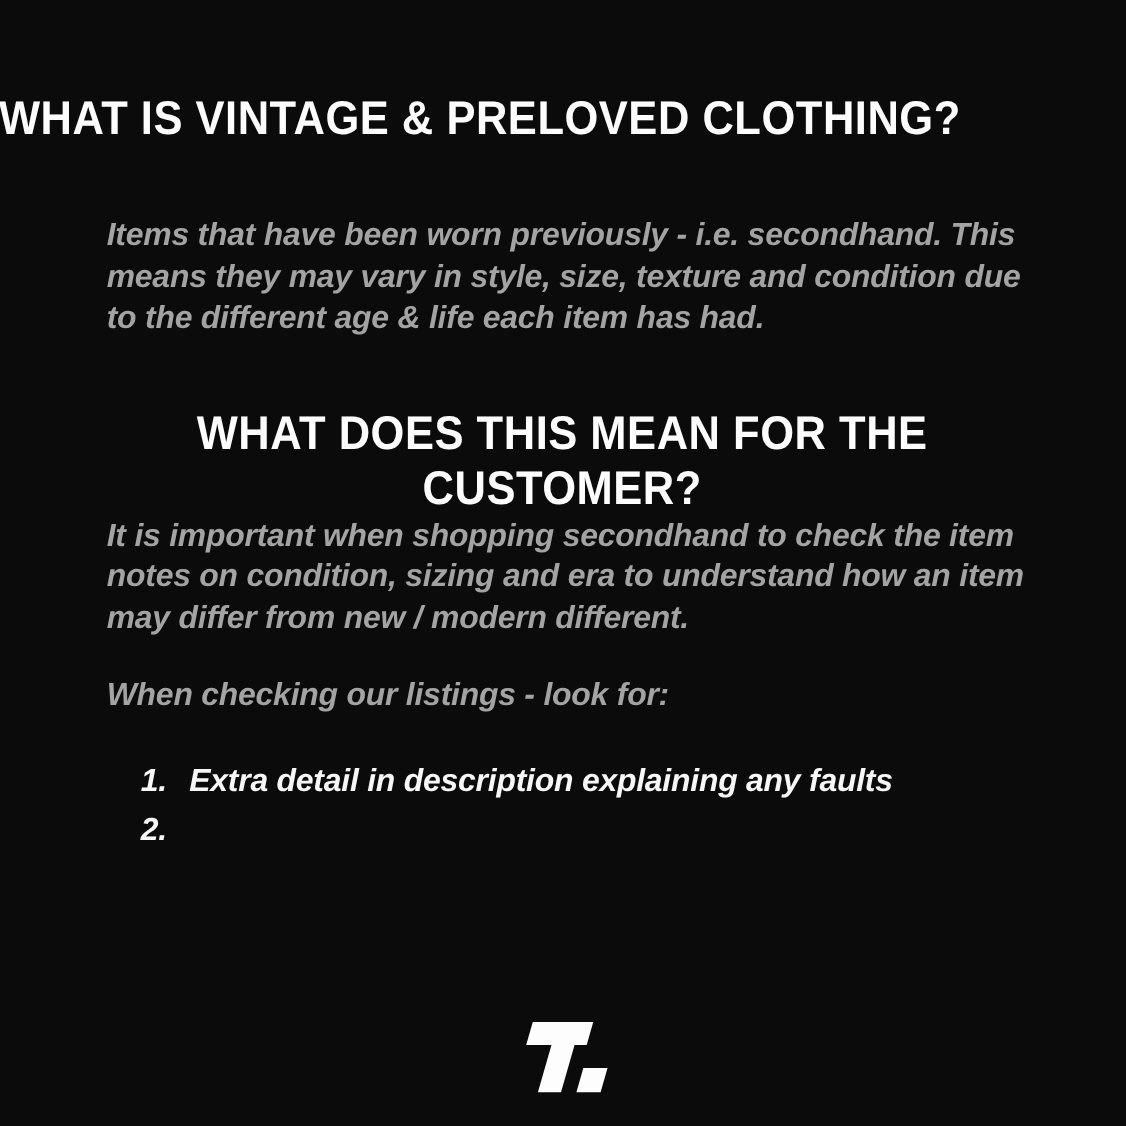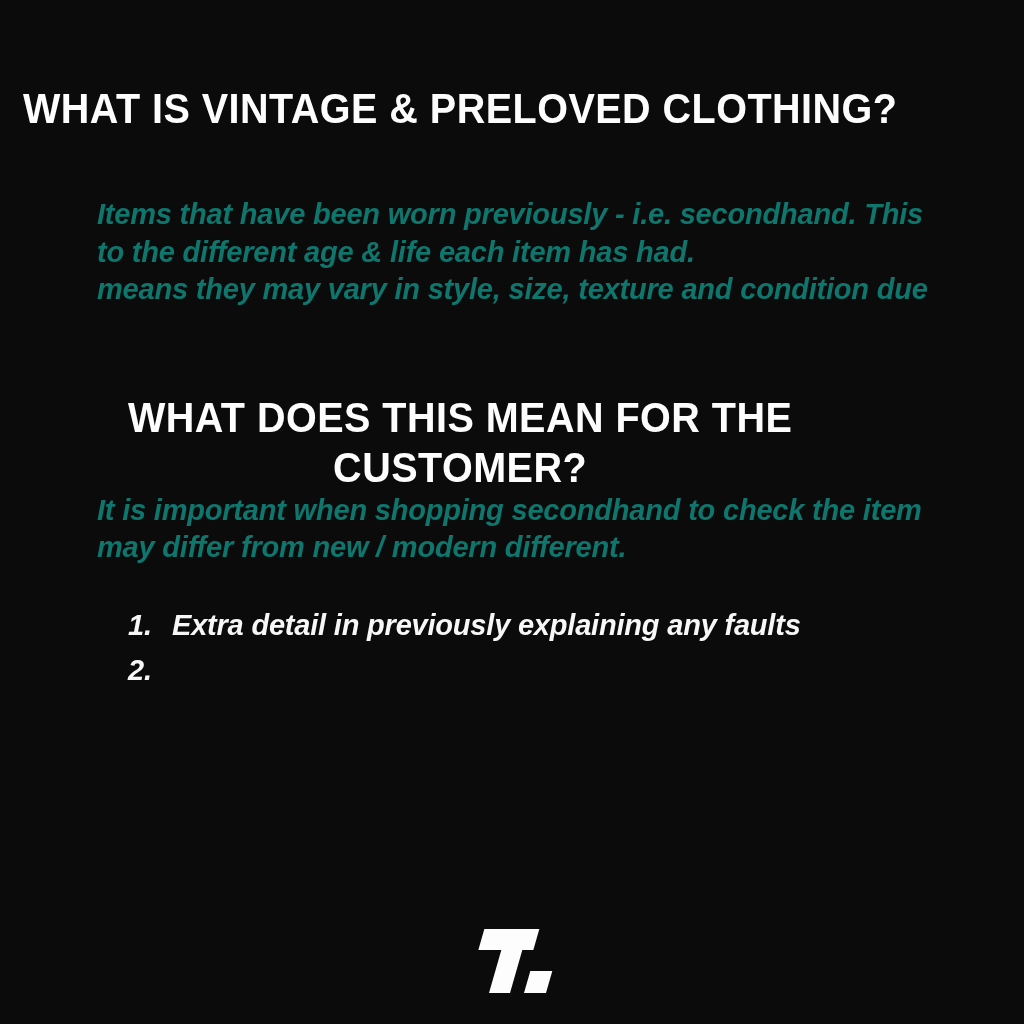--- a/index.html
+++ b/index.html
@@ -17,47 +17,46 @@
   }
   .canvas {
     position: absolute;
     inset: 0;
   }
   
   .heading-row {
     display: flex;
     justify-content: center;
     width: 872px;
-    padding-left: 24px;
   }
   .heading {
     font-weight: bold;
     font-size: 43px;
     letter-spacing: 0.5px;
     line-height: 50px;
     white-space: nowrap;
     transform: scaleX(0.92);
     transform-origin: 50% 50%;
     text-align: center;
     color: #fdfdfd;
   }
   .main-title-row { margin-top: 83px; }
-  .section-heading-row { margin-top: 83px; }
+  .section-heading-row { margin-top: 60px; justify-content: flex-end; }
   .section-heading .hl { display: block; text-align: center; }
 
   
   .copy {
     font-weight: bold;
     font-style: italic;
     font-size: 29px;
     line-height: 37.5px;
     letter-spacing: -0.2px;
     margin-left: 97px;
     margin-right: 60px;
-    color: #0f766e;
+    color: #a3a3a3;
   }
   .intro-paragraph { margin-top: 63px; }
   .body-paragraph  { }
   .listings-note   { margin-top: 33px; }
 
   .checklist {
     margin-top: 36px;
     margin-left: 128px;
   }
   .checklist-item {
@@ -117,41 +116,43 @@
 <body>
 
 <div class="canvas">
 
   <div class="heading-row main-title-row">
     <div class="heading">WHAT IS VINTAGE &amp; PRELOVED CLOTHING?</div>
   </div>
 
   <div class="copy intro-paragraph">
     <div>Items that have been worn previously - i.e. secondhand. This</div>
+    <div>means they may vary in style, size, texture and condition due</div>
     <div>to the different age &amp; life each item has had.</div>
-    <div>means they may vary in style, size, texture and condition due</div>
   </div>
 
   <div class="heading-row section-heading-row">
     <div class="heading section-heading">
       <span class="hl">WHAT DOES THIS MEAN FOR THE</span>
       <span class="hl">CUSTOMER?</span>
     </div>
   </div>
 
   <div class="copy body-paragraph">
     <div>It is important when shopping secondhand to check the item</div>
+    <div>notes on condition, sizing and era to understand how an item</div>
     <div>may differ from new / modern different.</div>
   </div>
 
+  <div class="copy listings-note">When checking our listings - look for:</div>
 
   <div class="checklist">
     <div class="checklist-item">
       <span class="item-number">1.</span>
-      <span class="item-text">Extra detail in previously explaining any faults</span>
+      <span class="item-text">Extra detail in description explaining any faults</span>
     </div>
     <div class="checklist-item">
       <span class="item-number">2.</span>
     </div>
   </div>
 
   <div class="logo" aria-label="T.">
     <div class="logo-skew">
       <div class="logo-bar"></div>
       <div class="logo-stem"></div>

